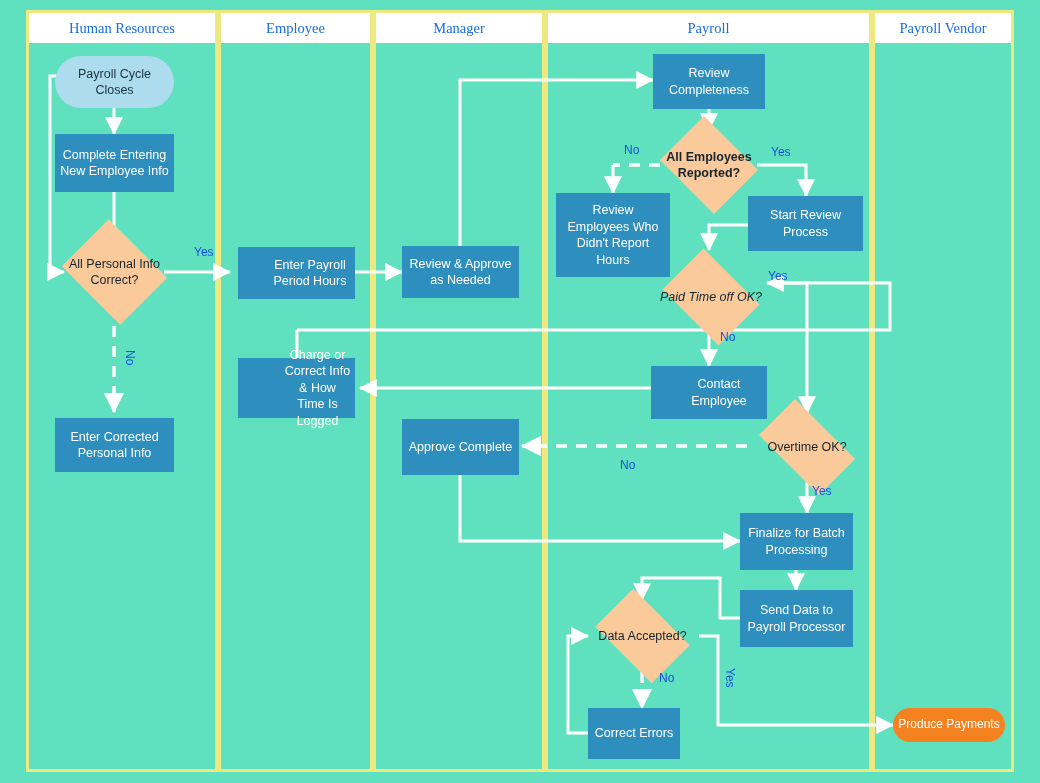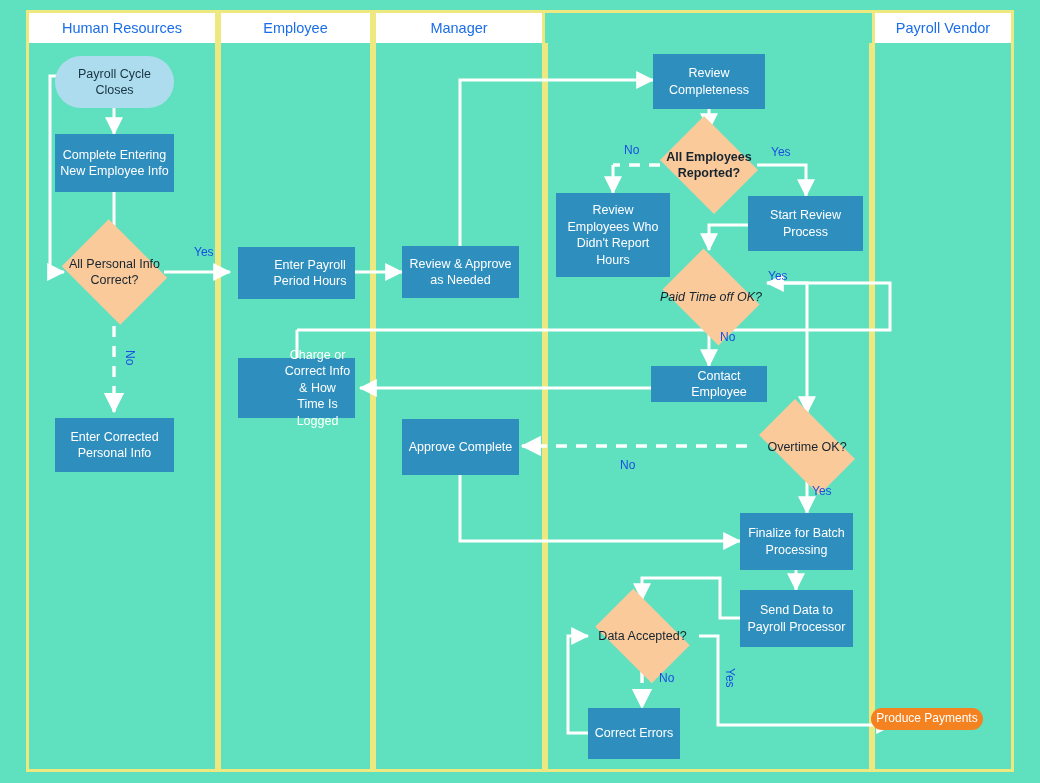--- a/index.html
+++ b/index.html
@@ -34,20 +34,21 @@
     background: #FFFFFF;
     border-left: 3px solid #EDE87F;
     border-right: 3px solid #EDE87F;
     box-sizing: border-box;
     display: flex;
     align-items: center;
     justify-content: center;
     color: #1A6EE8;
     font-size: 14.5px;
     font-weight: 400;
+    font-family: Liberation Serif, serif;
   }
   .lane-body {
     position: absolute;
     top: 43px;
     height: 729px;
     border-left: 3px solid #EDE87F;
     border-right: 3px solid #EDE87F;
     box-sizing: border-box;
   }
 
@@ -130,20 +131,23 @@
 
   <div class="lane-head" style="left:26px;  width:192px;">
     <span>Human Resources</span>
   </div>
   <div class="lane-head" style="left:218px; width:155px;">
     <span>Employee</span>
   </div>
   <div class="lane-head" style="left:373px; width:172px;">
     <span>Manager</span>
   </div>
+  <div class="lane-head" style="left:545px; width:327px;">
+    <span>Payroll</span>
+  </div>
   <div class="lane-head" style="left:872px; width:142px;">
     <span>Payroll Vendor</span>
   </div>
 
   <div class="lane-body" style="left:26px;  width:192px;"></div>
   <div class="lane-body" style="left:218px; width:155px;"></div>
   <div class="lane-body" style="left:373px; width:172px;"></div>
   <div class="lane-body" style="left:545px; width:327px;"></div>
   <div class="lane-body" style="left:872px; width:142px;"></div>
 
@@ -274,21 +278,21 @@
 
   <div class="node process" style="left:748px; top:196px; width:115px; height:55px;">
     <span>Start Review Process</span>
   </div>
 
   <div class="node decision" style="left:655px; top:256px; width:112px; height:82px;font-style:italic;">
     <span class="dia"></span>
     <span class="dtext">Paid Time off OK?</span>
   </div>
 
-  <div class="node process" style="left:651px; top:366px; width:116px; height:36px;padding-left:24px;">
+  <div class="node process" style="left:651px; top:366px; width:116px; height:53px;padding-left:24px;">
     <span>Contact Employee</span>
   </div>
 
   <div class="node decision" style="left:747px; top:411px; width:120px; height:72px;">
     <span class="dia"></span>
     <span class="dtext">Overtime OK?</span>
   </div>
 
   <div class="node process" style="left:740px; top:513px; width:113px; height:57px;">
     <span>Finalize for Batch Processing</span>
@@ -300,21 +304,21 @@
 
   <div class="node decision" style="left:586px; top:598px; width:113px; height:76px;">
     <span class="dia"></span>
     <span class="dtext">Data Accepted?</span>
   </div>
 
   <div class="node process" style="left:588px; top:708px; width:92px; height:51px;text-align:right;">
     <span>Correct Errors</span>
   </div>
 
-  <div class="node terminator-end" style="left:871px; top:708px; width:112px; height:22px;justify-content:center;">
+  <div class="node terminator-end" style="left:893px; top:708px; width:112px; height:34px;justify-content:center;">
     <span>Produce Payments</span>
   </div>
 
   <div class="blabel" style="left:194px; top:245px;">Yes</div>
 
   <div class="blabel rot-cw" style="left:137px; top:350px;">No</div>
 
   <div class="blabel" style="left:624px; top:143px;">No</div>
 
   <div class="blabel" style="left:771px; top:145px;">Yes</div>

